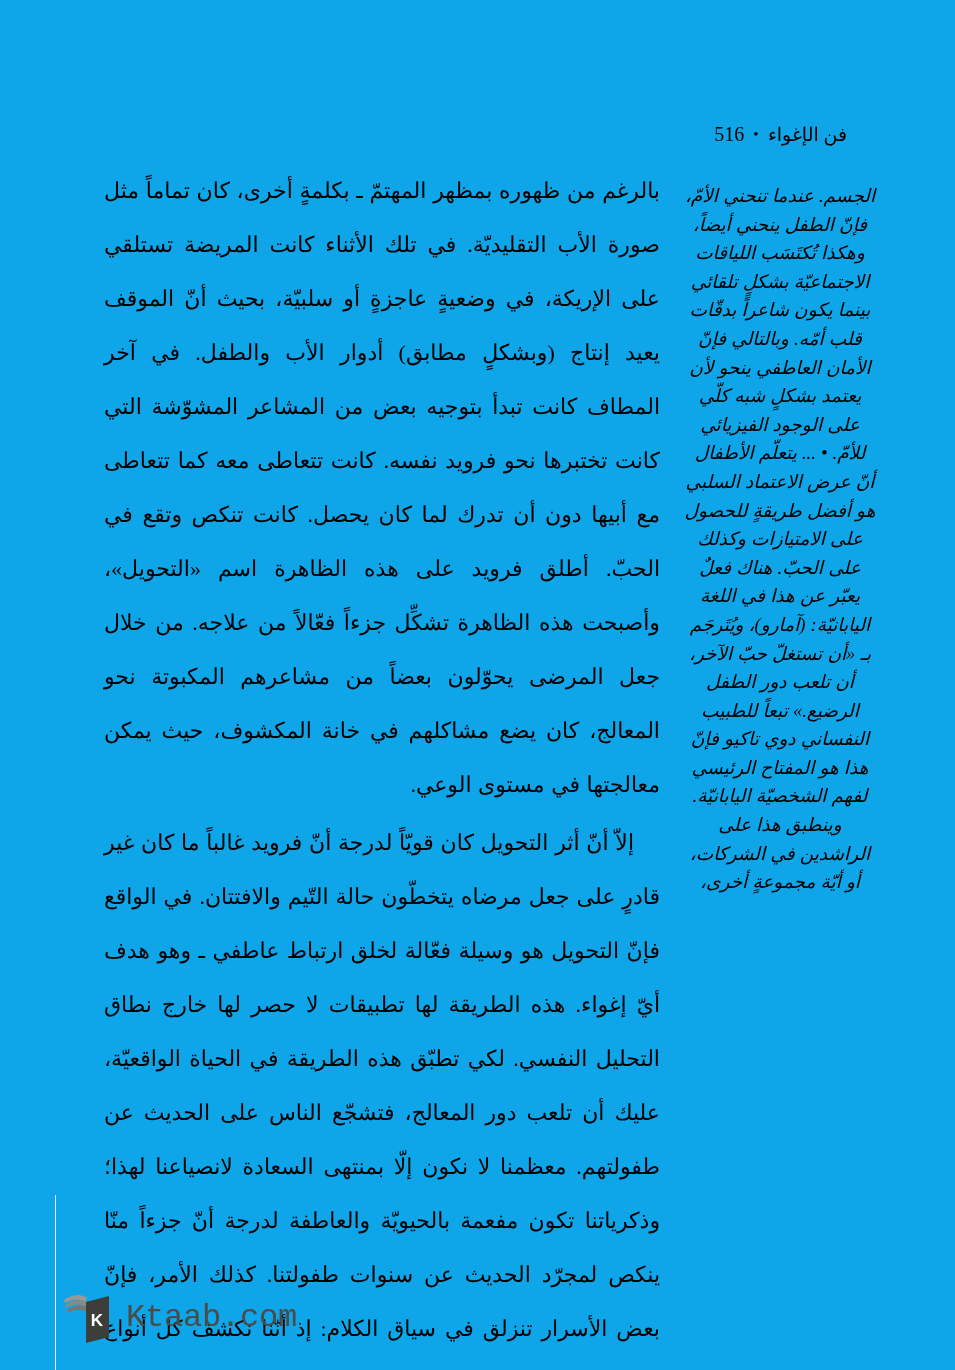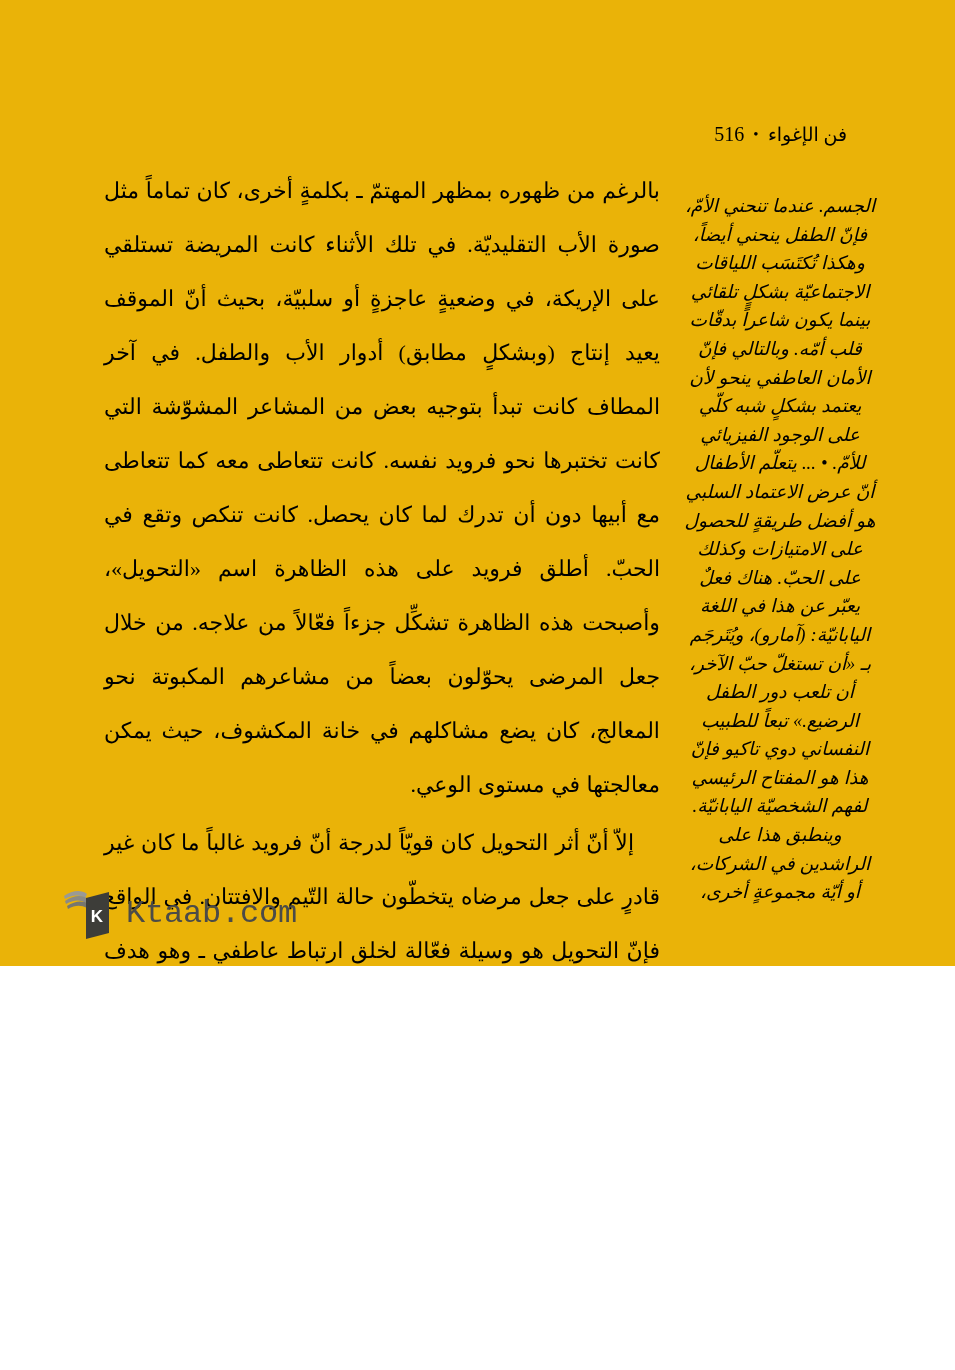--- a/index.html
+++ b/index.html
@@ -9,22 +9,22 @@
     background: #ffffff;
   }
   body {
     font-family: "Liberation Serif", "DejaVu Serif", serif;
     color: #000000;
   }
 
   #page {
     position: relative;
     width: 955px;
-    height: 966px;
-    background: #eab308;
+    height: 1370px;
+    background: #0ea5e9;
     overflow: hidden;
   }
 
   
   .scan-edge {
     position: absolute;
     left: 55px;
     top: 1195px;
     width: 1px;
     height: 175px;
@@ -70,21 +70,21 @@
   .body-col p {
     margin: 0;
     text-indent: 26px;
   }
   .body-col p.first { text-indent: 0; }
   .body-col p + p { margin-top: 4px; }
 
   
   .margin-note {
     position: absolute;
-    top: 192px;
+    top: 182px;
     right: 78px;        
     width: 194px;
     direction: rtl;
     text-align: center;
     font-style: italic;
     font-size: 18.5px;
     line-height: 28.6px;
     word-spacing: 0.5px;
   }
   .margin-note p { margin: 0; }

